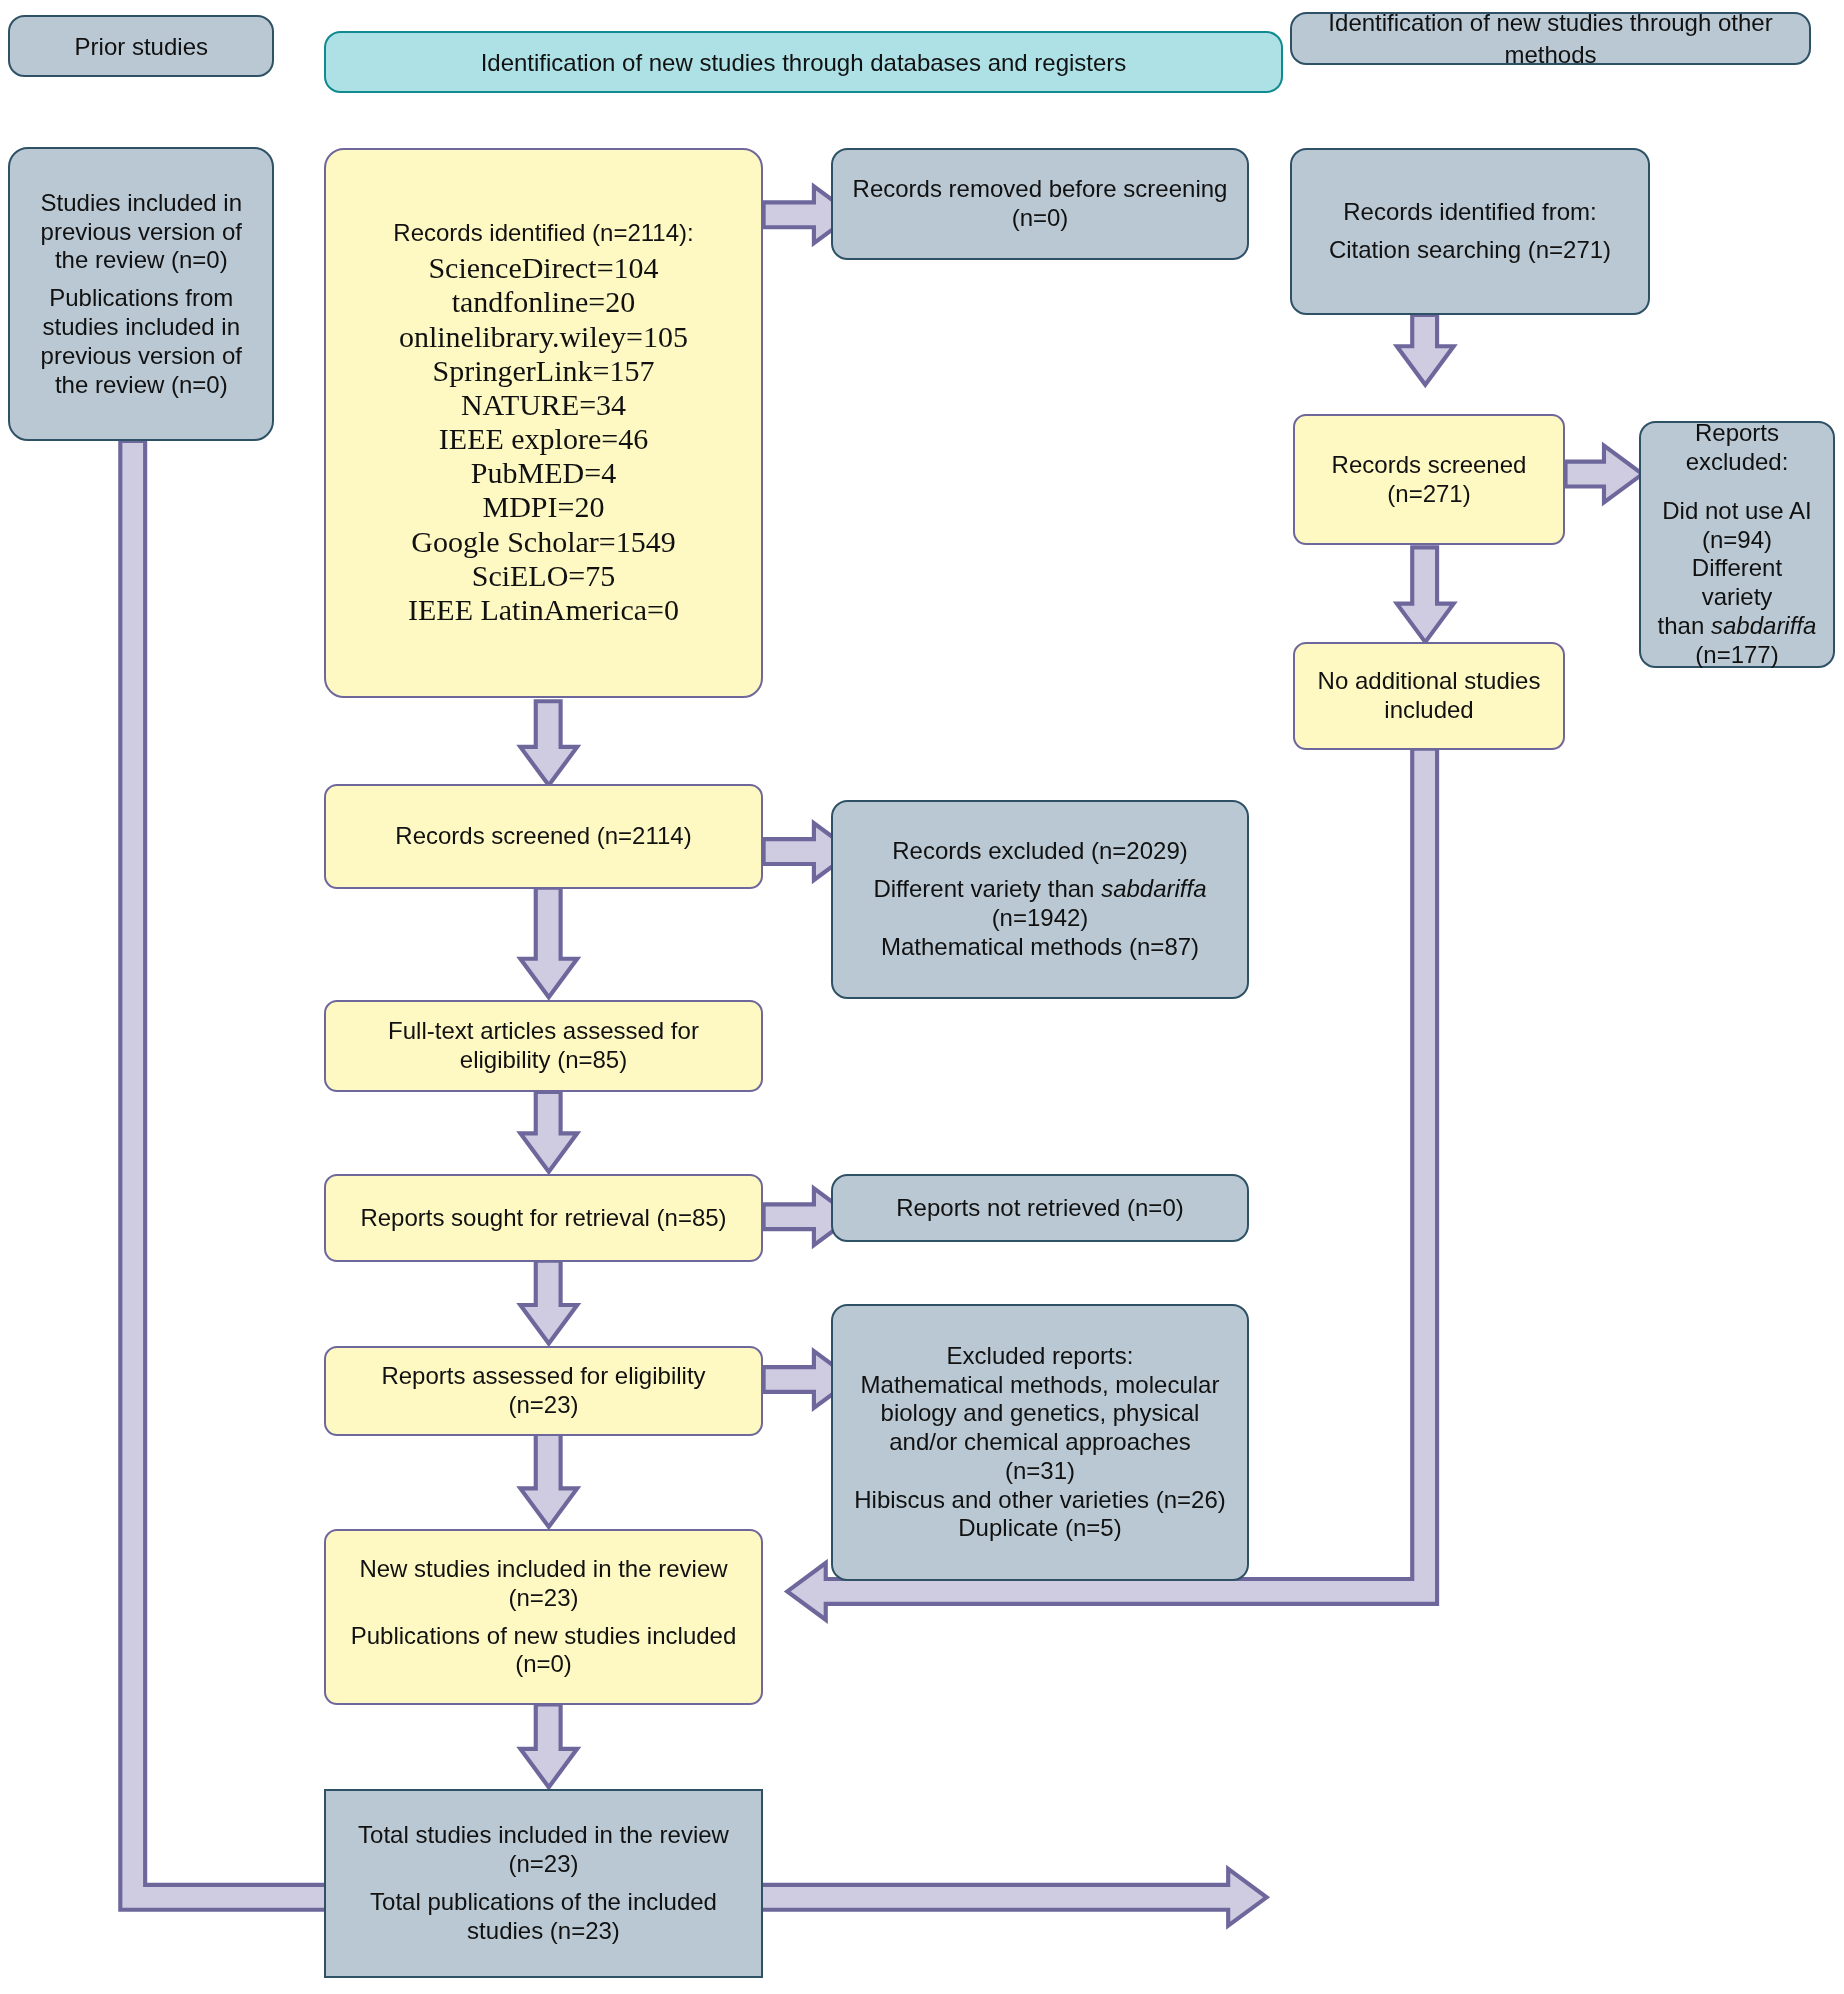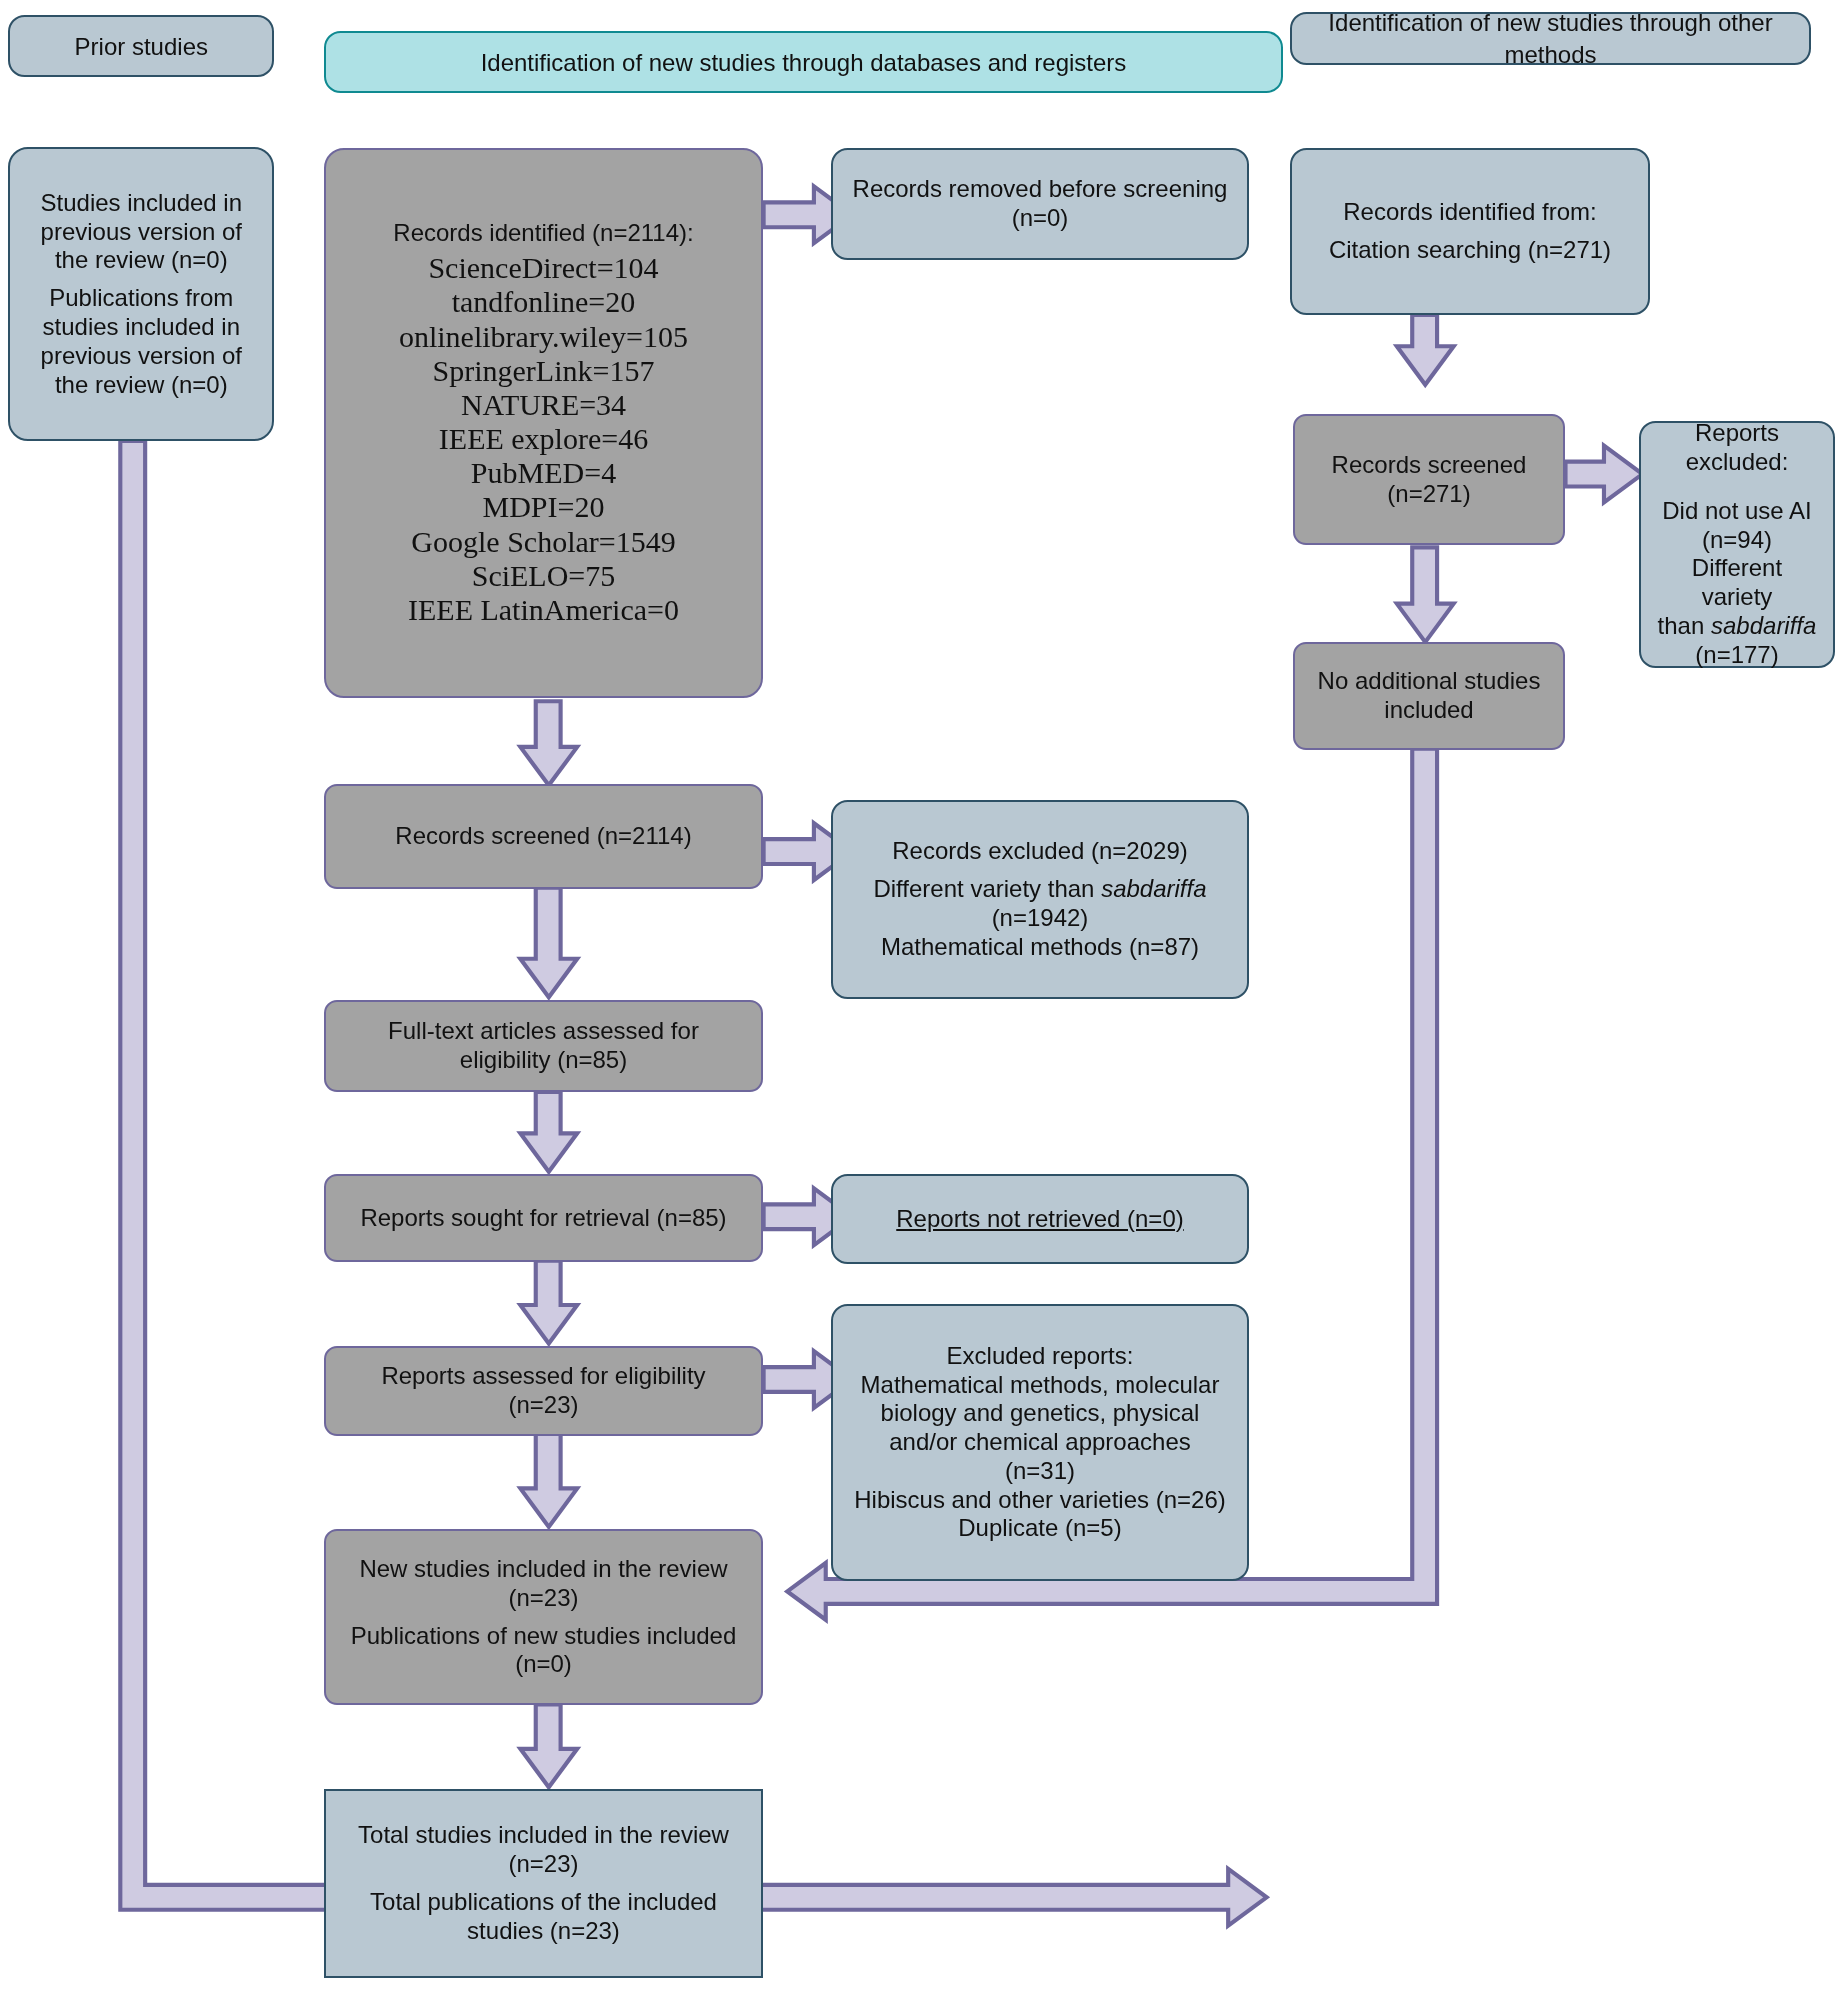--- a/index.html
+++ b/index.html
@@ -12,21 +12,21 @@
   svg#connectors{position:absolute;left:0;top:0;width:1845px;height:1995px;
                  pointer-events:none;}
 
   .box{position:absolute;box-sizing:border-box;display:flex;
        align-items:center;justify-content:center;text-align:center;
        color:#111111;line-height:1.30;}
 
   
   .grey   {background:#b9c8d2;border:2.4px solid #2e5166;}
   .teal   {background:#aee1e5;border:2.4px solid #0f8a91;margin-top:16px;}
-  .purple {background:#a3a3a3;border:2.4px solid #6e679c;}
+  .purple {background:#fef9c3;border:2.4px solid #6e679c;}
 
   .r-lg{border-radius:20px;}
   .r-md{border-radius:16.6px;}
   .r-sm{border-radius:13px;}
   .r-none{border-radius:0;}
 
   .inner{padding:0 13px;width:100%;}
 
   .t-hdr{font-size:24px;}
   .t-sm{font-size:21px;}
@@ -144,21 +144,21 @@
     <span class="inner">
       <span class="sansline">Full-text articles assessed for</span>
       <span class="sansline">eligibility (n=85)</span>
     </span>
   </div>
 
   <div class="box purple r-sm" style="left:324px;top:1174px;width:439px;height:88px;">
     <span class="inner sansline">Reports sought for retrieval (n=85)</span>
   </div>
 
-  <div class="box grey r-md" style="left:831px;top:1174px;width:418px;height:90px;text-decoration:underline;">
+  <div class="box grey r-md" style="left:831px;top:1174px;width:418px;height:68px;">
     <span class="inner sansline">Reports not retrieved (n=0)</span>
   </div>
 
   <div class="box purple r-sm" style="left:324px;top:1346px;width:439px;height:90px;">
     <span class="inner">
       <span class="sansline">Reports assessed for eligibility</span>
       <span class="sansline">(n=23)</span>
     </span>
   </div>
 

